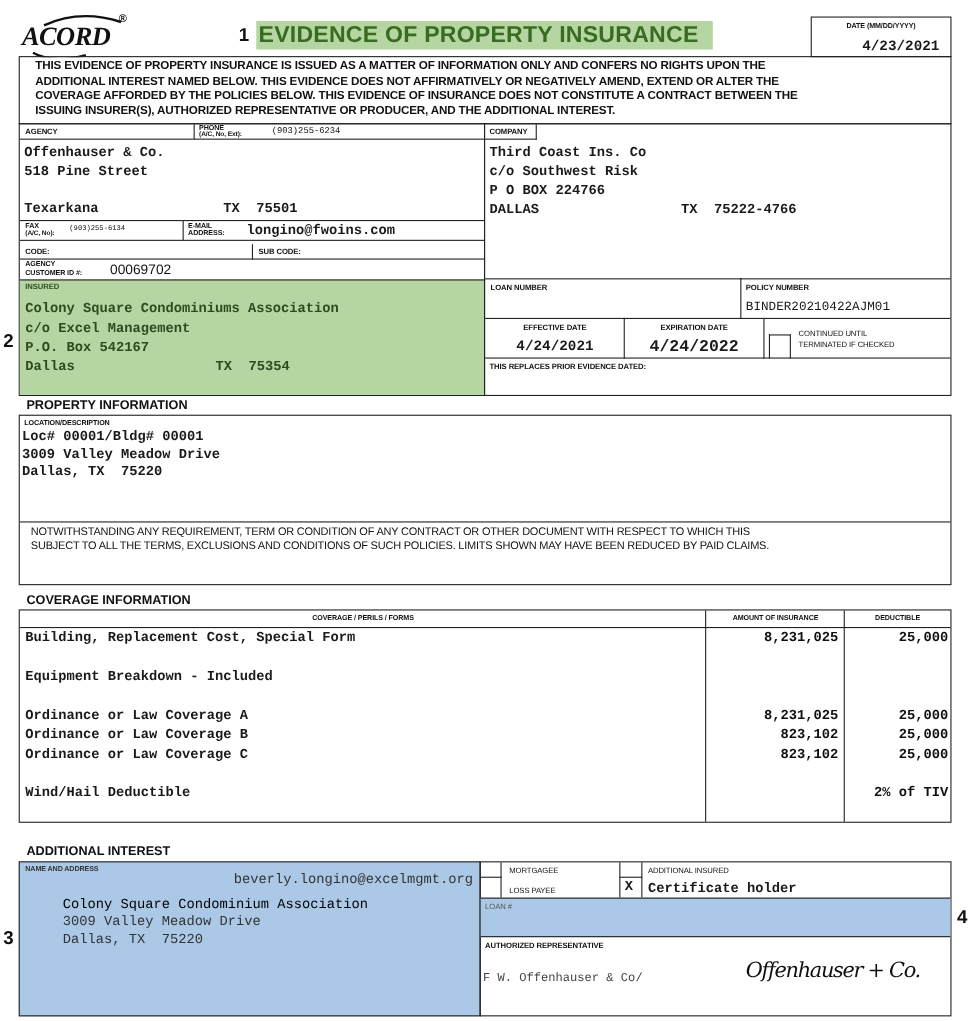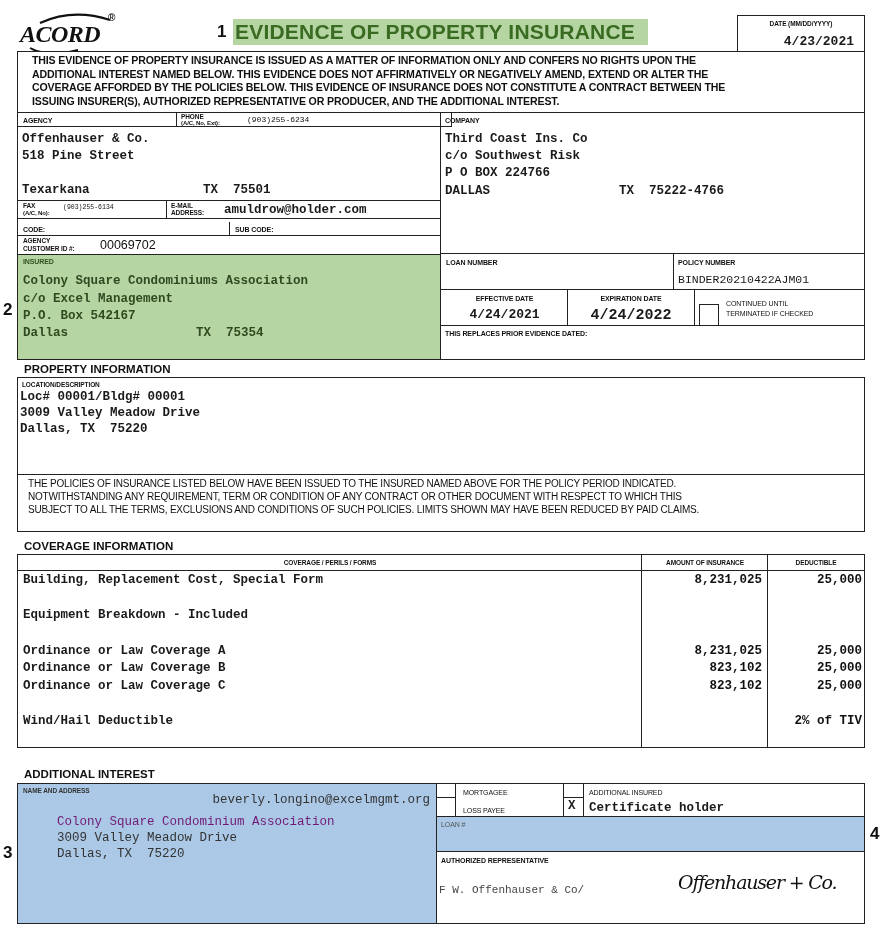--- a/index.html
+++ b/index.html
@@ -47,40 +47,40 @@
   <div class="disc">ADDITIONAL INTEREST NAMED BELOW. THIS EVIDENCE DOES NOT AFFIRMATIVELY OR NEGATIVELY AMEND, EXTEND OR ALTER THE</div>
   <div class="disc">COVERAGE AFFORDED BY THE POLICIES BELOW.  THIS EVIDENCE OF INSURANCE DOES NOT CONSTITUTE A CONTRACT BETWEEN THE</div>
   <div class="disc">ISSUING INSURER(S), AUTHORIZED REPRESENTATIVE OR PRODUCER, AND THE ADDITIONAL INTEREST.</div>
 </div>
 
 <div class="abs b" style="left:17px;top:112px;width:424px;height:248px;"></div>
 
 <div class="abs bb" style="left:18px;top:113px;width:158px;height:14px;">
   <span class="lbl" style="position:absolute;left:5px;top:4px;">AGENCY</span>
 </div>
-<div class="abs bb bl br" style="left:176px;top:113px;width:276px;height:14px;">
+<div class="abs bb bl br" style="left:176px;top:113px;width:312px;height:14px;">
   <span class="lbl" style="position:absolute;left:4px;top:0px;font-size:6.5px;">PHONE</span>
   <span class="lbl" style="position:absolute;left:4px;top:6px;font-size:6px;text-transform:none;">(A/C, No, Ext):</span>
   <span style="position:absolute;left:70px;top:2px;font-family:'Liberation Mono',monospace;font-size:8px;">(903)255-6234</span>
 </div>
 
 <div class="abs val" style="left:22px;top:132px;">Offenhauser &amp; Co.</div>
 <div class="abs val" style="left:22px;top:149px;">518 Pine Street</div>
 <div class="abs val" style="left:22px;top:183px;">Texarkana</div>
 <div class="abs val" style="left:203px;top:183px;">TX  75501</div>
 
 <div class="abs bt bb" style="left:18px;top:200px;width:148px;height:19px;">
   <span class="lbl" style="position:absolute;left:5px;top:1px;font-size:6.5px;">FAX</span>
   <span class="lbl" style="position:absolute;left:5px;top:8px;font-size:6px;text-transform:none;">(A/C, No):</span>
   <span style="position:absolute;left:45px;top:3px;font-family:'Liberation Mono',monospace;font-size:6.5px;">(903)255-6134</span>
 </div>
 <div class="abs bt bb bl" style="left:166px;top:200px;width:274px;height:19px;">
   <span class="lbl" style="position:absolute;left:4px;top:1px;font-size:6.5px;">E-MAIL</span>
   <span class="lbl" style="position:absolute;left:4px;top:8px;font-size:6.5px;">ADDRESS:</span>
-  <span class="val" style="position:absolute;left:57px;top:2px;">amuldrow@holder.com</span>
+  <span class="val" style="position:absolute;left:57px;top:2px;">longino@fwoins.com</span>
 </div>
 
 <div class="abs bb" style="left:18px;top:222px;width:211px;height:14px;">
   <span class="lbl" style="position:absolute;left:5px;top:4px;">CODE:</span>
 </div>
 <div class="abs bb bl" style="left:229px;top:222px;width:211px;height:14px;">
   <span class="lbl" style="position:absolute;left:5px;top:4px;">SUB CODE:</span>
 </div>
 
 <div class="abs" style="left:18px;top:236px;width:422px;height:19px;">
@@ -133,21 +133,20 @@
   <span class="lbl" style="position:absolute;left:4px;top:4px;">THIS REPLACES PRIOR EVIDENCE DATED:</span>
 </div>
 
 <span class="abs sect" style="left:24px;top:363px;">PROPERTY INFORMATION</span>
 <div class="abs b" style="left:17px;top:377px;width:848px;height:155px;">
   <span class="lbl" style="position:absolute;left:4px;top:3px;font-size:6.5px;">LOCATION/DESCRIPTION</span>
   <div class="val" style="position:absolute;left:2px;top:12px;">Loc# 00001/Bldg# 00001</div>
   <div class="val" style="position:absolute;left:2px;top:28px;">3009 Valley Meadow Drive</div>
   <div class="val" style="position:absolute;left:2px;top:44px;">Dallas, TX  75220</div>
   <div class="bt" style="position:absolute;left:0;right:0;top:96px;height:57px;padding:3px 0 0 10px;border-top-width:1px;">
-    <div class="disc2">THE POLICIES OF INSURANCE LISTED BELOW HAVE BEEN ISSUED TO THE INSURED NAMED ABOVE FOR THE POLICY PERIOD INDICATED.</div>
     <div class="disc2">NOTWITHSTANDING ANY REQUIREMENT, TERM OR CONDITION OF ANY CONTRACT OR OTHER DOCUMENT WITH RESPECT TO WHICH THIS</div>
     <div class="disc2">SUBJECT TO ALL THE TERMS, EXCLUSIONS AND CONDITIONS OF SUCH POLICIES.  LIMITS SHOWN MAY HAVE BEEN REDUCED BY PAID CLAIMS.</div>
   </div>
 </div>
 
 <span class="abs sect" style="left:24px;top:540px;">COVERAGE INFORMATION</span>
 <div class="abs b" style="left:17px;top:554px;width:848px;height:194px;">
 
   <div class="bb" style="position:absolute;left:0;right:0;top:0;height:15px;border-bottom-width:1.2px;"></div>
   <div class="lbl" style="position:absolute;left:0;width:624px;top:4px;text-align:center;font-size:6.5px;">COVERAGE / PERILS / FORMS</div>
@@ -199,21 +198,21 @@
   </div>
 </div>
 
 <span class="abs sect" style="left:24px;top:768px;">ADDITIONAL INTEREST</span>
 <span class="abs marker" style="left:3px;top:843px;">3</span>
 <span class="abs marker" style="left:870px;top:824px;">4</span>
 
 <div class="abs blue b" style="left:17px;top:783px;width:420px;height:141px;padding-left:11px;">
   <span class="lbl" style="position:absolute;left:5px;top:3px;color:#333;font-size:6.5px;">NAME AND ADDRESS</span>
   <span class="val" style="position:absolute;right:6px;top:9px;font-weight:normal;color:#333;">beverly.longino@excelmgmt.org</span>
-  <div class="val" style="position:absolute;left:39px;top:31px;font-weight:normal;color:#701a75;">Colony Square Condominium Association</div>
+  <div class="val" style="position:absolute;left:39px;top:31px;font-weight:normal;color:#000000;">Colony Square Condominium Association</div>
   <div class="val" style="position:absolute;left:39px;top:47px;font-weight:normal;color:#333;">3009 Valley Meadow Drive</div>
   <div class="val" style="position:absolute;left:39px;top:63px;font-weight:normal;color:#333;">Dallas, TX  75220</div>
 </div>
 
 <div class="abs b" style="left:436px;top:783px;width:429px;height:141px;"></div>
 
 <div class="abs br bb" style="left:437px;top:784px;width:19px;height:14px;"></div>
 <div class="abs br" style="left:437px;top:798px;width:19px;height:18px;"></div>
 <span class="abs lbl" style="left:463px;top:789px;font-weight:normal;">MORTGAGEE</span>
 <span class="abs lbl" style="left:463px;top:807px;font-weight:normal;">LOSS PAYEE</span>

